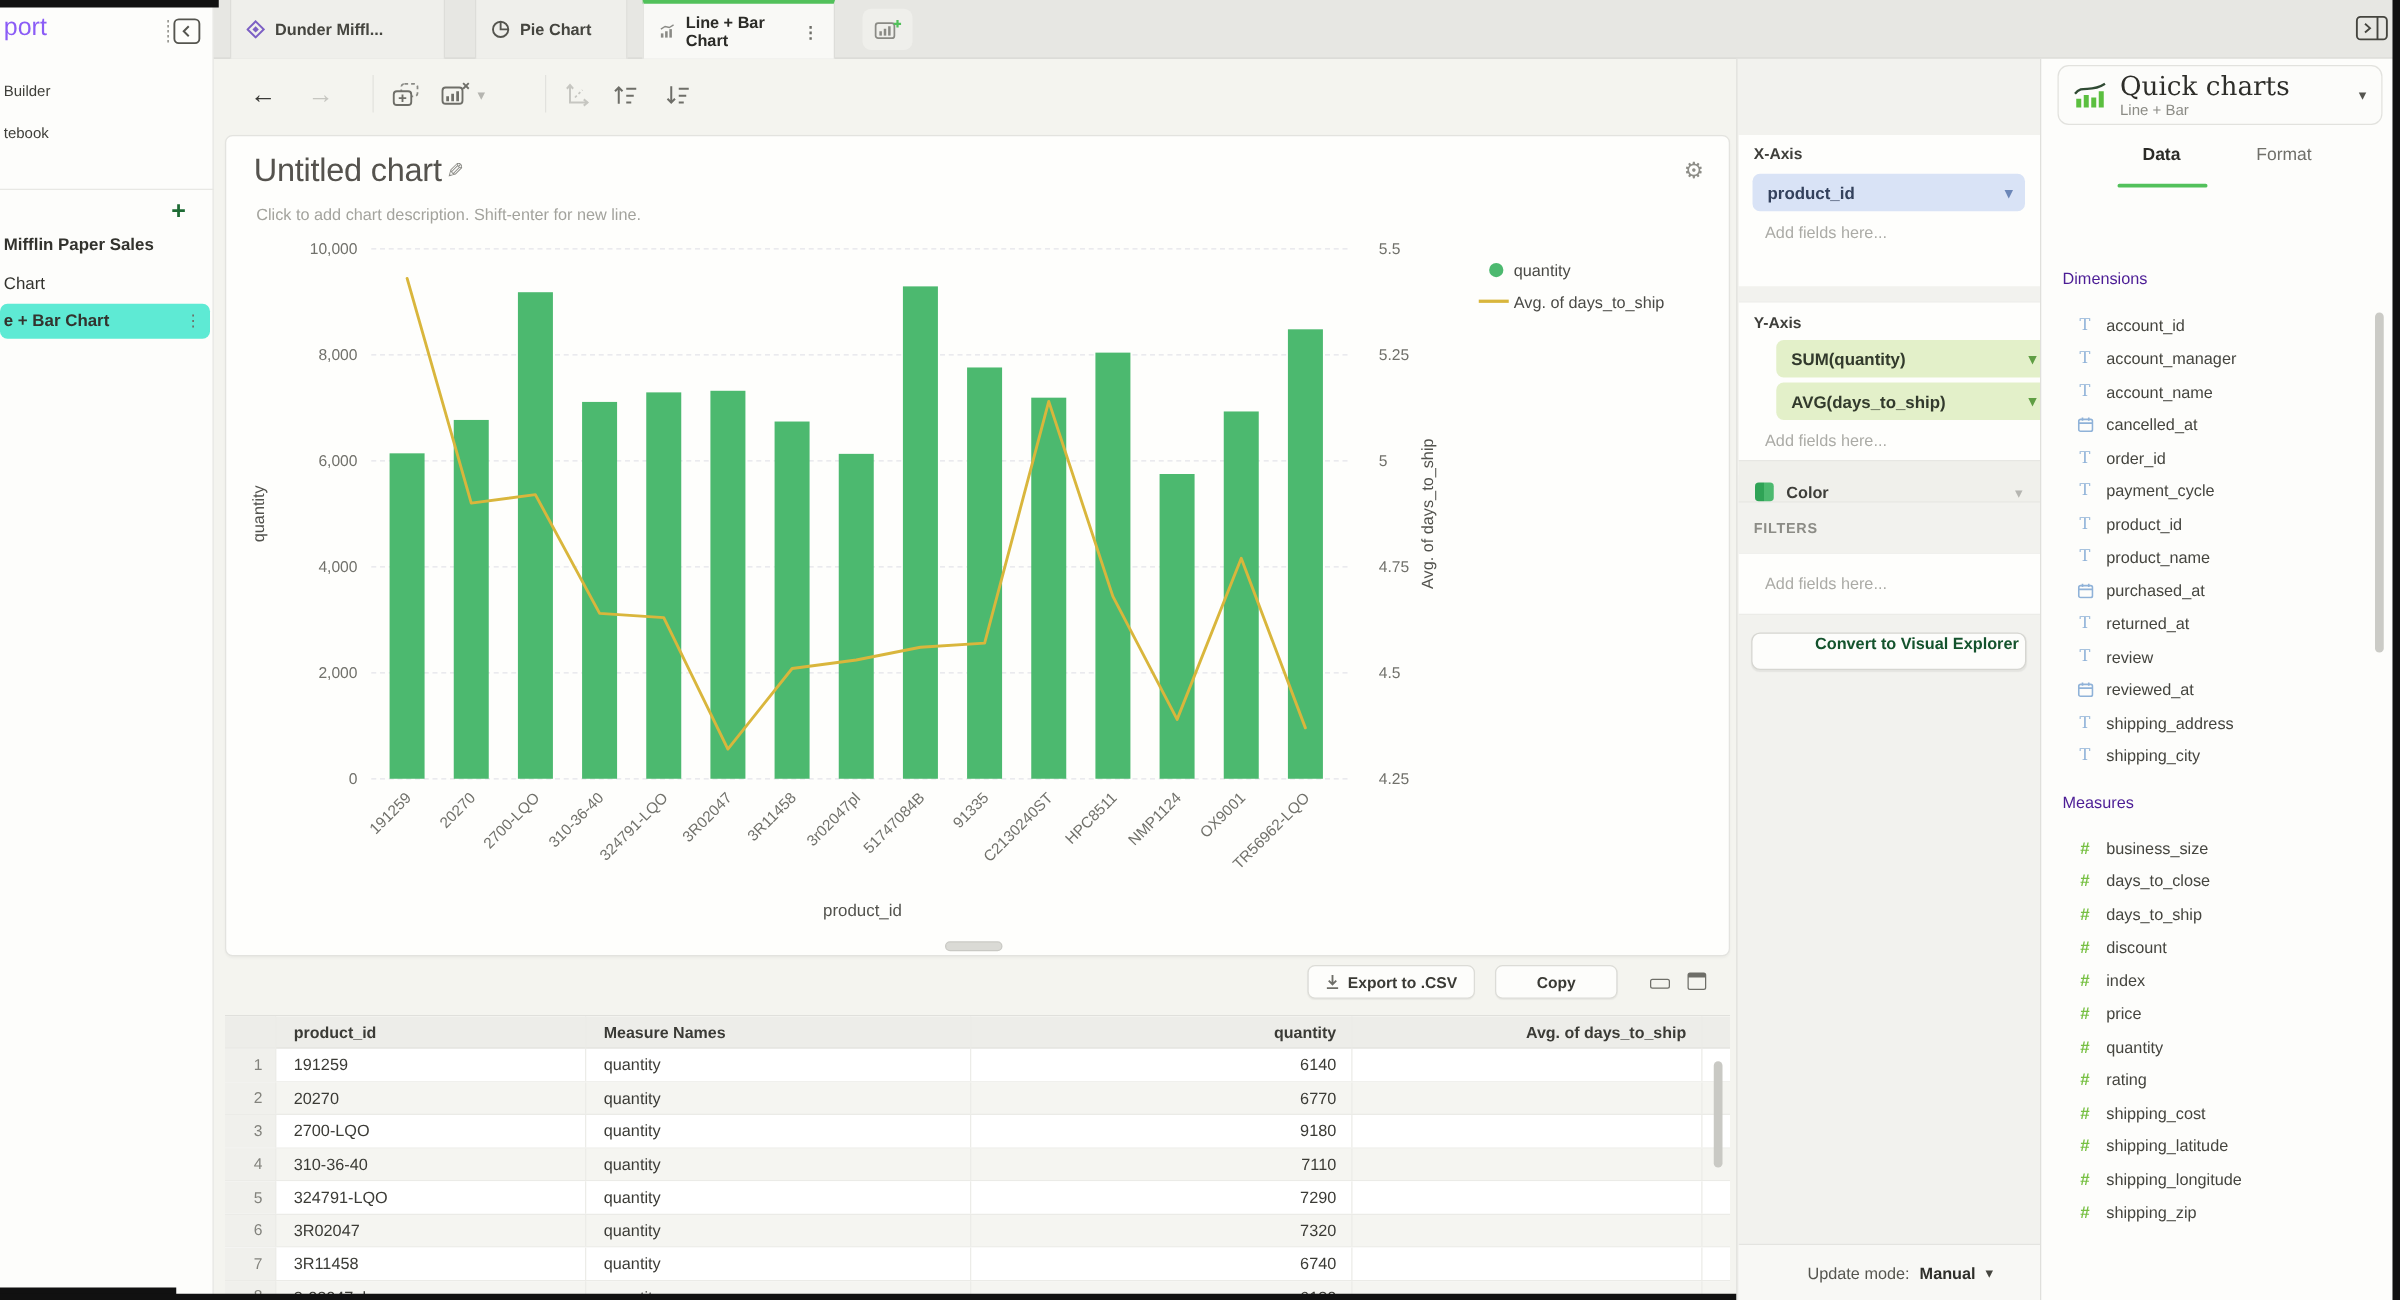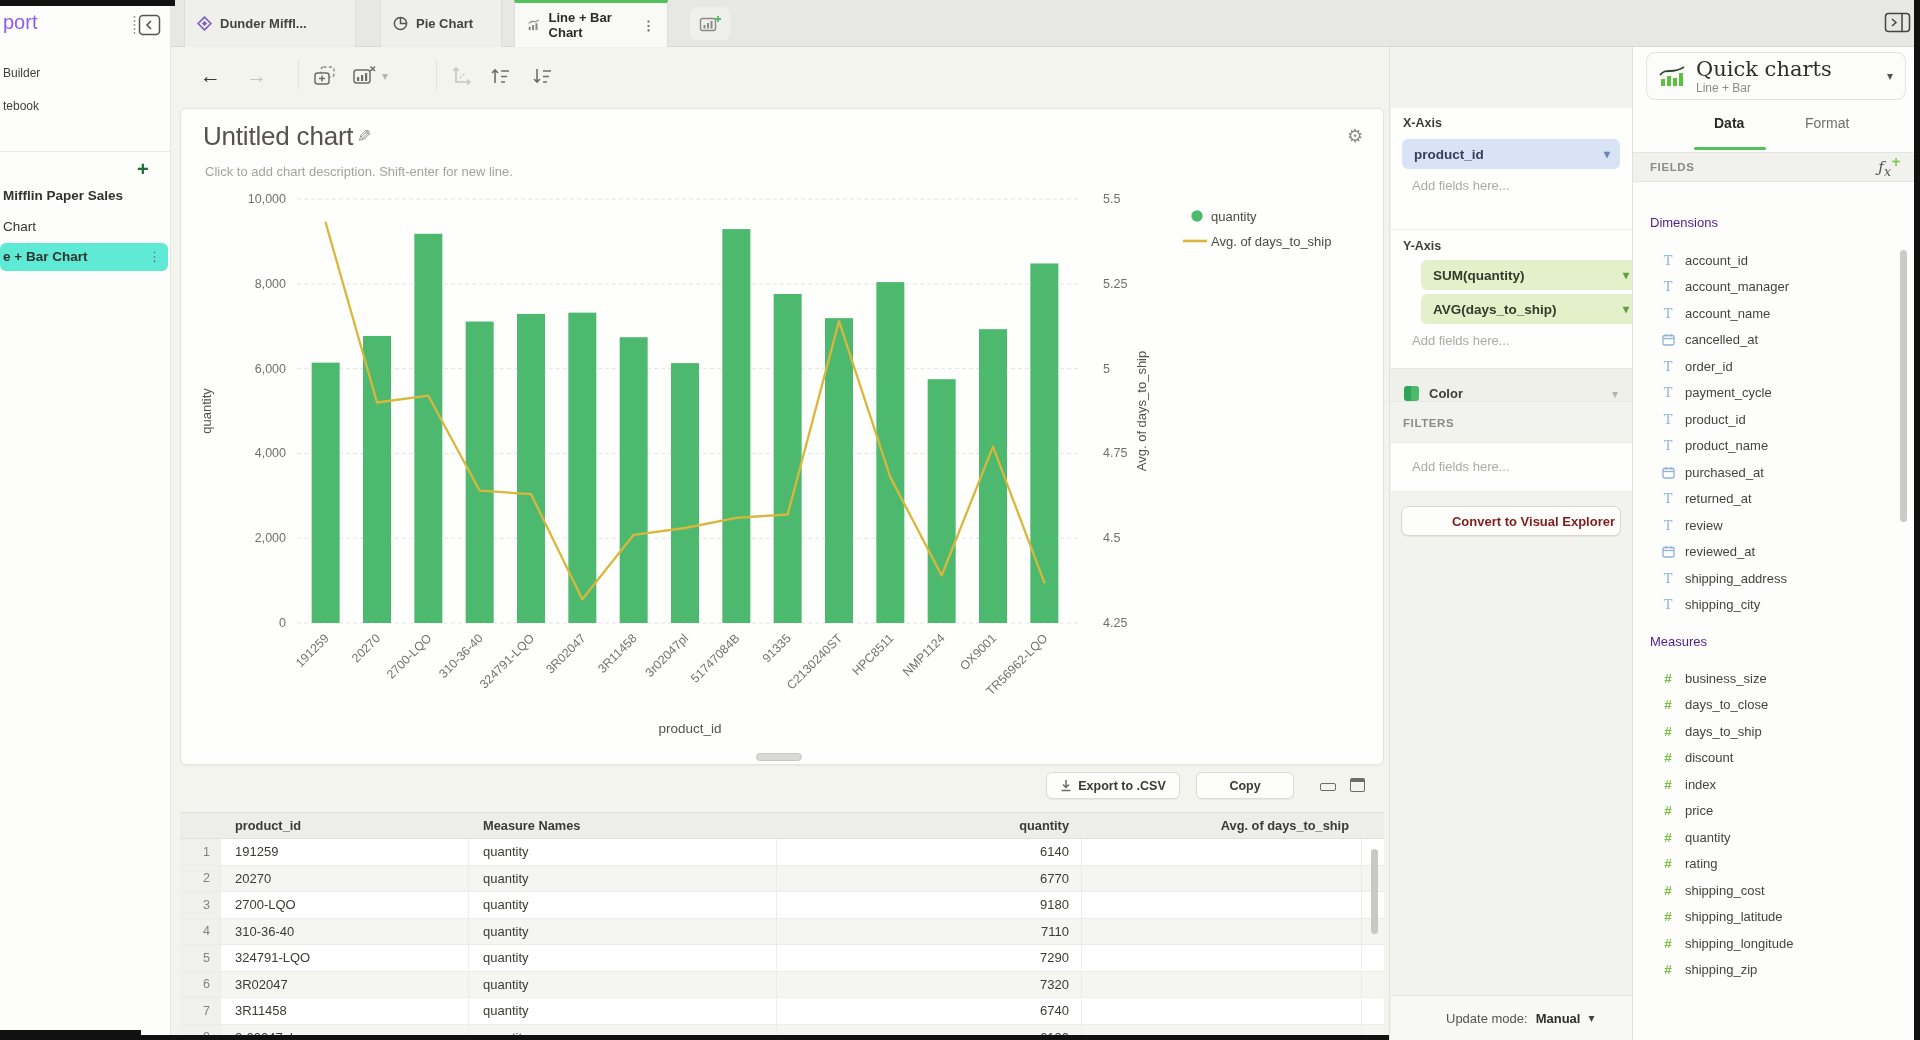--- a/index.html
+++ b/index.html
@@ -66,21 +66,21 @@
   .pill { position:absolute; left:11px; width:218px; height:30px; border-radius:6px; display:flex; align-items:center; justify-content:space-between; padding:0 10px 0 12px; font-size:13.5px; font-weight:600; }
   .pill.blue { background:#D9E3F6; color:#33415C; }
   .pill.blue .chev { color:#6C87B8; }
   .pill.green { background:#E3F0C9; color:#323A2C;margin-left:19px; }
   .pill.green .chev { color:#5F9E43; }
   .chev { font-size:12px; }
   .placeholder { position:absolute; left:21px; font-size:13px; color:#ABABA6; }
   .color-band { position:absolute; left:1px; top:321px; width:241px; height:34px; background:#F0F0EB; border-top:1px solid #E7E7E3; border-bottom:1px solid #E7E7E3; display:flex; align-items:flex-end; }
   .swatch { width:15px; height:15px; border-radius:3px; margin-left:13px; background:linear-gradient(90deg,#2FA356 50%,#4CB96F 50%); }
   .filters-label { position:absolute; left:13px; top:370px; font-size:11.5px; font-weight:700; letter-spacing:.6px; color:#8C8C86; }
-  .convert-btn { position:absolute; left:11px; top:459px; width:220px; height:30px; background:#FDFDFB; border:1px solid #D6D6D1; border-radius:7px; box-shadow:0 1px 1px rgba(0,0,0,.06); font-size:13px; font-weight:700; color:#7f1d1d; display:flex; align-items:center; justify-content:center;padding-left:45px; }
+  .convert-btn { position:absolute; left:11px; top:459px; width:220px; height:30px; background:#FDFDFB; border:1px solid #D6D6D1; border-radius:7px; box-shadow:0 1px 1px rgba(0,0,0,.06); font-size:13px; font-weight:700; color:#14532d; display:flex; align-items:flex-start; justify-content:center;padding-left:45px; }
   .update-bar { position:absolute; left:1px; top:948px; width:241px; height:45px; background:#F8F8F5; border-top:1px solid #E4E4E0; display:flex; align-items:center; font-size:13px; color:#55554F; padding-left:55px; gap:8px; }
   .update-bar b { color:#2F2F2B; }
 
   
   #fields { position:absolute; left:1632px; top:47px; width:282px; height:993px; background:#FDFDFB; border-left:1px solid #E0E0DC; }
   .qc-card { position:absolute; left:13px; top:5px; width:260px; height:48px; background:#FCFCFA; border:1px solid #E2E2DE; border-radius:9px; display:flex; align-items:center; }
   .qc-title { font-family:"DejaVu Serif", serif; font-size:21px; color:#2E2E2A; line-height:22px; }
   .qc-sub { font-size:12px; color:#8C8C86; margin-top:1px; }
   .qc-chev { margin-left:auto; margin-right:12px; color:#55554F; font-size:12px; }
   .ftab { position:absolute; top:68px; font-size:14px; }
@@ -358,21 +358,21 @@
 
 <div id="config">
   <div class="cfg-white" style="top:61px; height:121px">
     <span class="cfg-label abs" style="left:12px; top:8px">X-Axis</span>
     <div class="pill blue" style="top:31px">
       <span>product_id</span>
       <span class="chev">▾</span>
     </div>
     <span class="placeholder" style="top:70px">Add fields here...</span>
   </div>
-  <div class="cfg-white" style="top:182px; height:139px; border-top:1px solid #ECECE8">
+  <div class="cfg-white" style="top:194px; height:139px; border-top:1px solid #ECECE8">
     <span class="cfg-label abs" style="left:12px; top:9px">Y-Axis</span>
     <div class="pill green" style="top:30px">
       <span>SUM(quantity)</span>
       <span class="chev">▾</span>
     </div>
     <div class="pill green" style="top:64px">
       <span>AVG(days_to_ship)</span>
       <span class="chev">▾</span>
     </div>
     <span class="placeholder" style="top:103px">Add fields here...</span>
@@ -407,24 +407,20 @@
     </svg>
     <div style="margin-left:10px">
       <div class="qc-title">Quick charts</div>
       <div class="qc-sub">Line + Bar</div>
     </div>
     <span class="qc-chev">▾</span>
   </div>
   <span class="ftab active abs" style="left:81px">Data</span>
   <span class="ftab idle abs" style="left:172px">Format</span>
   <div class="ftab-underline"></div>
-  <div class="fields-band">
-    <span class="lbl">FIELDS</span>
-    <span class="fx">ƒ<sub>x</sub><b>+</b></span>
-  </div>
   <span class="grp-label" style="top:168px">Dimensions</span>
   <div id="dim-list" class="abs" style="left:0; top:200px; width:282px">
       <div class="field-item">
         <span class="ic-T">T</span>
         <span>account_id</span>
       </div>
       <div class="field-item">
         <span class="ic-T">T</span>
         <span>account_manager</span>
       </div>

